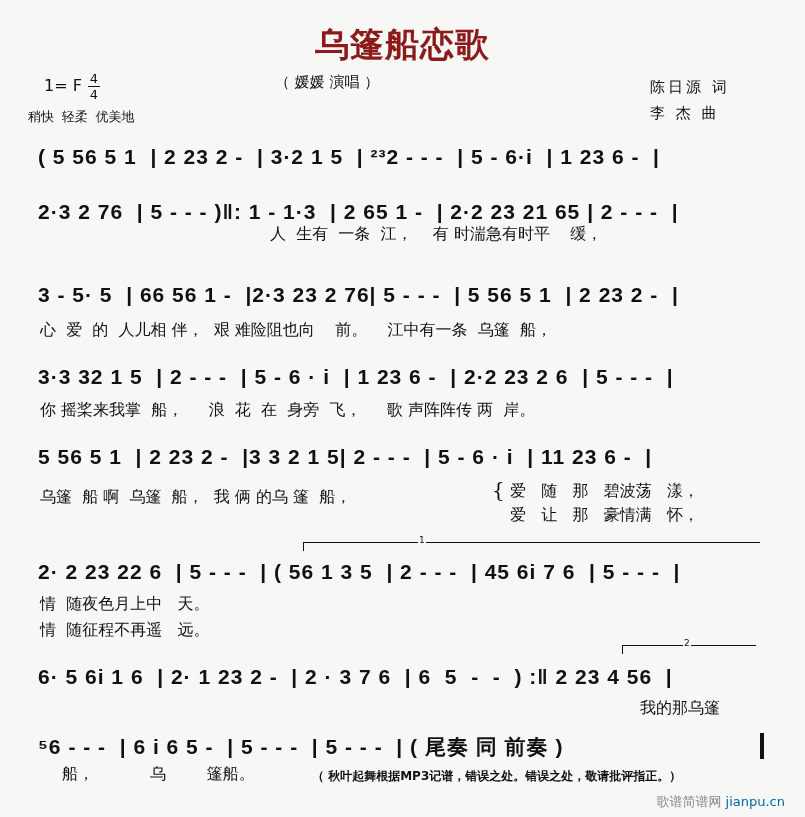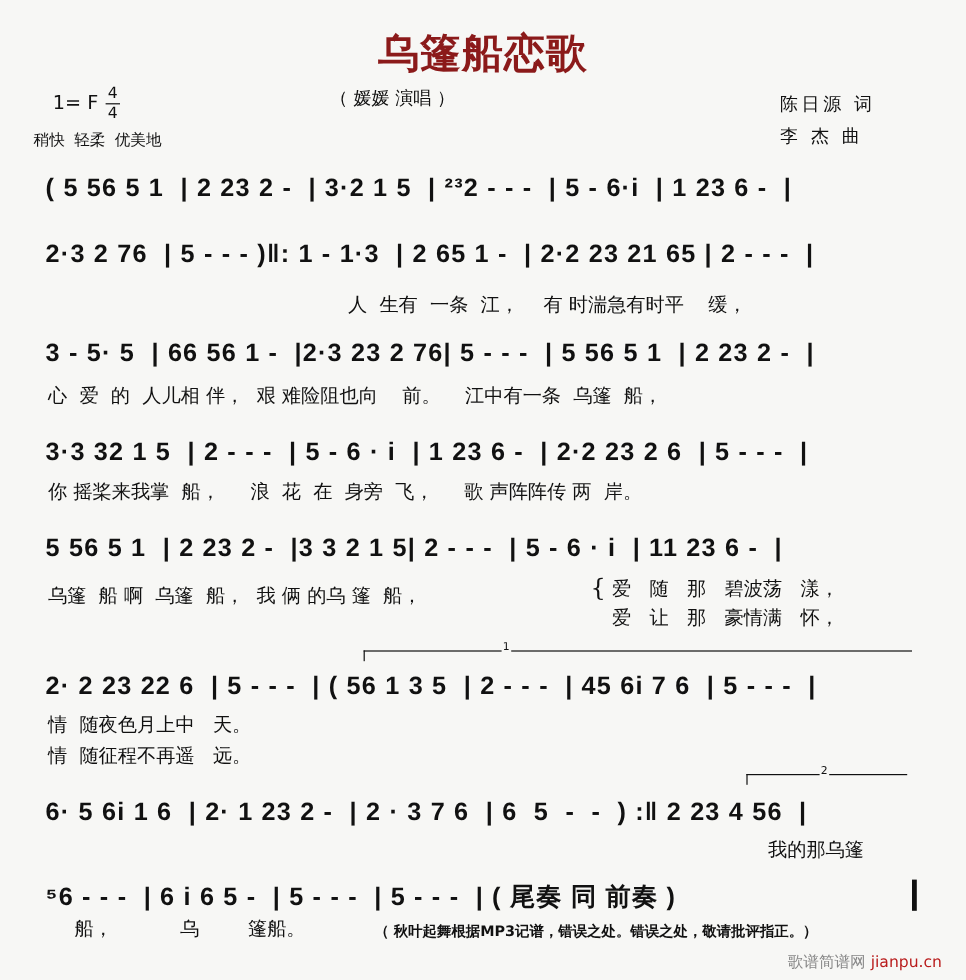--- a/index.html
+++ b/index.html
@@ -35,42 +35,42 @@
   }
   .note-line { letter-spacing: 1px; }
 
   .volta {
     position: absolute; border-top: 1px solid #111; border-left: 1px solid #111;
     height: 8px;
   }
   .volta-num { position: absolute; font-size: 9px; top: -8px; background: #f7f7f5; padding: 0 1px; }
   .footnote { font-size: 12px; font-weight: bold; font-family: "DejaVu Sans", sans-serif; }
   .watermark { right: 20px; bottom: 6px; font-size: 13px; color: #888; }
-  .watermark .wm-site { color: #b91c1c; }
+  .watermark .wm-site { color: #0369a1; }
   .final-bar { display:inline-block; width: 4px; height: 26px; background:#111; vertical-align: middle; margin-left: 3px; }
 </style>
 </head>
 <body>
 
 <div class="abs title">乌篷船恋歌</div>
 <div class="abs singer">（ 媛媛 演唱 ）</div>
 <div class="abs key">1= F</div>
 <div class="abs timesig">
   <div>4</div>
   <div class="ts-line"></div>
   <div>4</div>
 </div>
 <div class="abs tempo">稍快 轻柔 优美地</div>
 <div class="abs credit c1">陈日源  词</div>
 <div class="abs credit c2">李  杰  曲</div>
 
 <div class="row note-line" style="top:145px;">( 5 56 5 1  | 2 23 2 -  | 3·2 1 5  | ²³2 - - -  | 5 - 6·i  | 1 23 6 -  |</div>
 
 <div class="row note-line" style="top:200px;">2·3 2 76  | 5 - - - )‖: 1 - 1·3  | 2 65 1 -  | 2·2 23 21 65 | 2 - - -  |</div>
-<div class="lyric" style="left:270px; top:244px;margin-left:20px;">人  生有  一条  江，    有 时湍急有时平    缓，</div>
+<div class="lyric" style="left:270px; top:224px;">人  生有  一条  江，    有 时湍急有时平    缓，</div>
 
 <div class="row note-line" style="top:283px;">3 - 5· 5  | 66 56 1 -  |2·3 23 2 76| 5 - - -  | 5 56 5 1  | 2 23 2 -  |</div>
 <div class="lyric" style="left:40px; top:320px;">心  爱  的  人儿相 伴，  艰 难险阻也向    前。    江中有一条  乌篷  船，</div>
 
 <div class="row note-line" style="top:365px;">3·3 32 1 5  | 2 - - -  | 5 - 6 · i  | 1 23 6 -  | 2·2 23 2 6  | 5 - - -  |</div>
 <div class="lyric" style="left:40px; top:400px;">你 摇桨来我掌  船，     浪  花  在  身旁  飞，     歌 声阵阵传 两  岸。</div>
 
 <div class="row note-line" style="top:445px;">5 56 5 1  | 2 23 2 -  |3 3 2 1 5| 2 - - -  | 5 - 6 · i  | 11 23 6 -  |</div>
 <div class="lyric" style="left:40px; top:487px;">乌篷  船 啊  乌篷  船，  我 俩 的乌 篷  船，</div>
 <div class="lyric" style="left:492px; top:478px; font-size:20px;">{</div>

